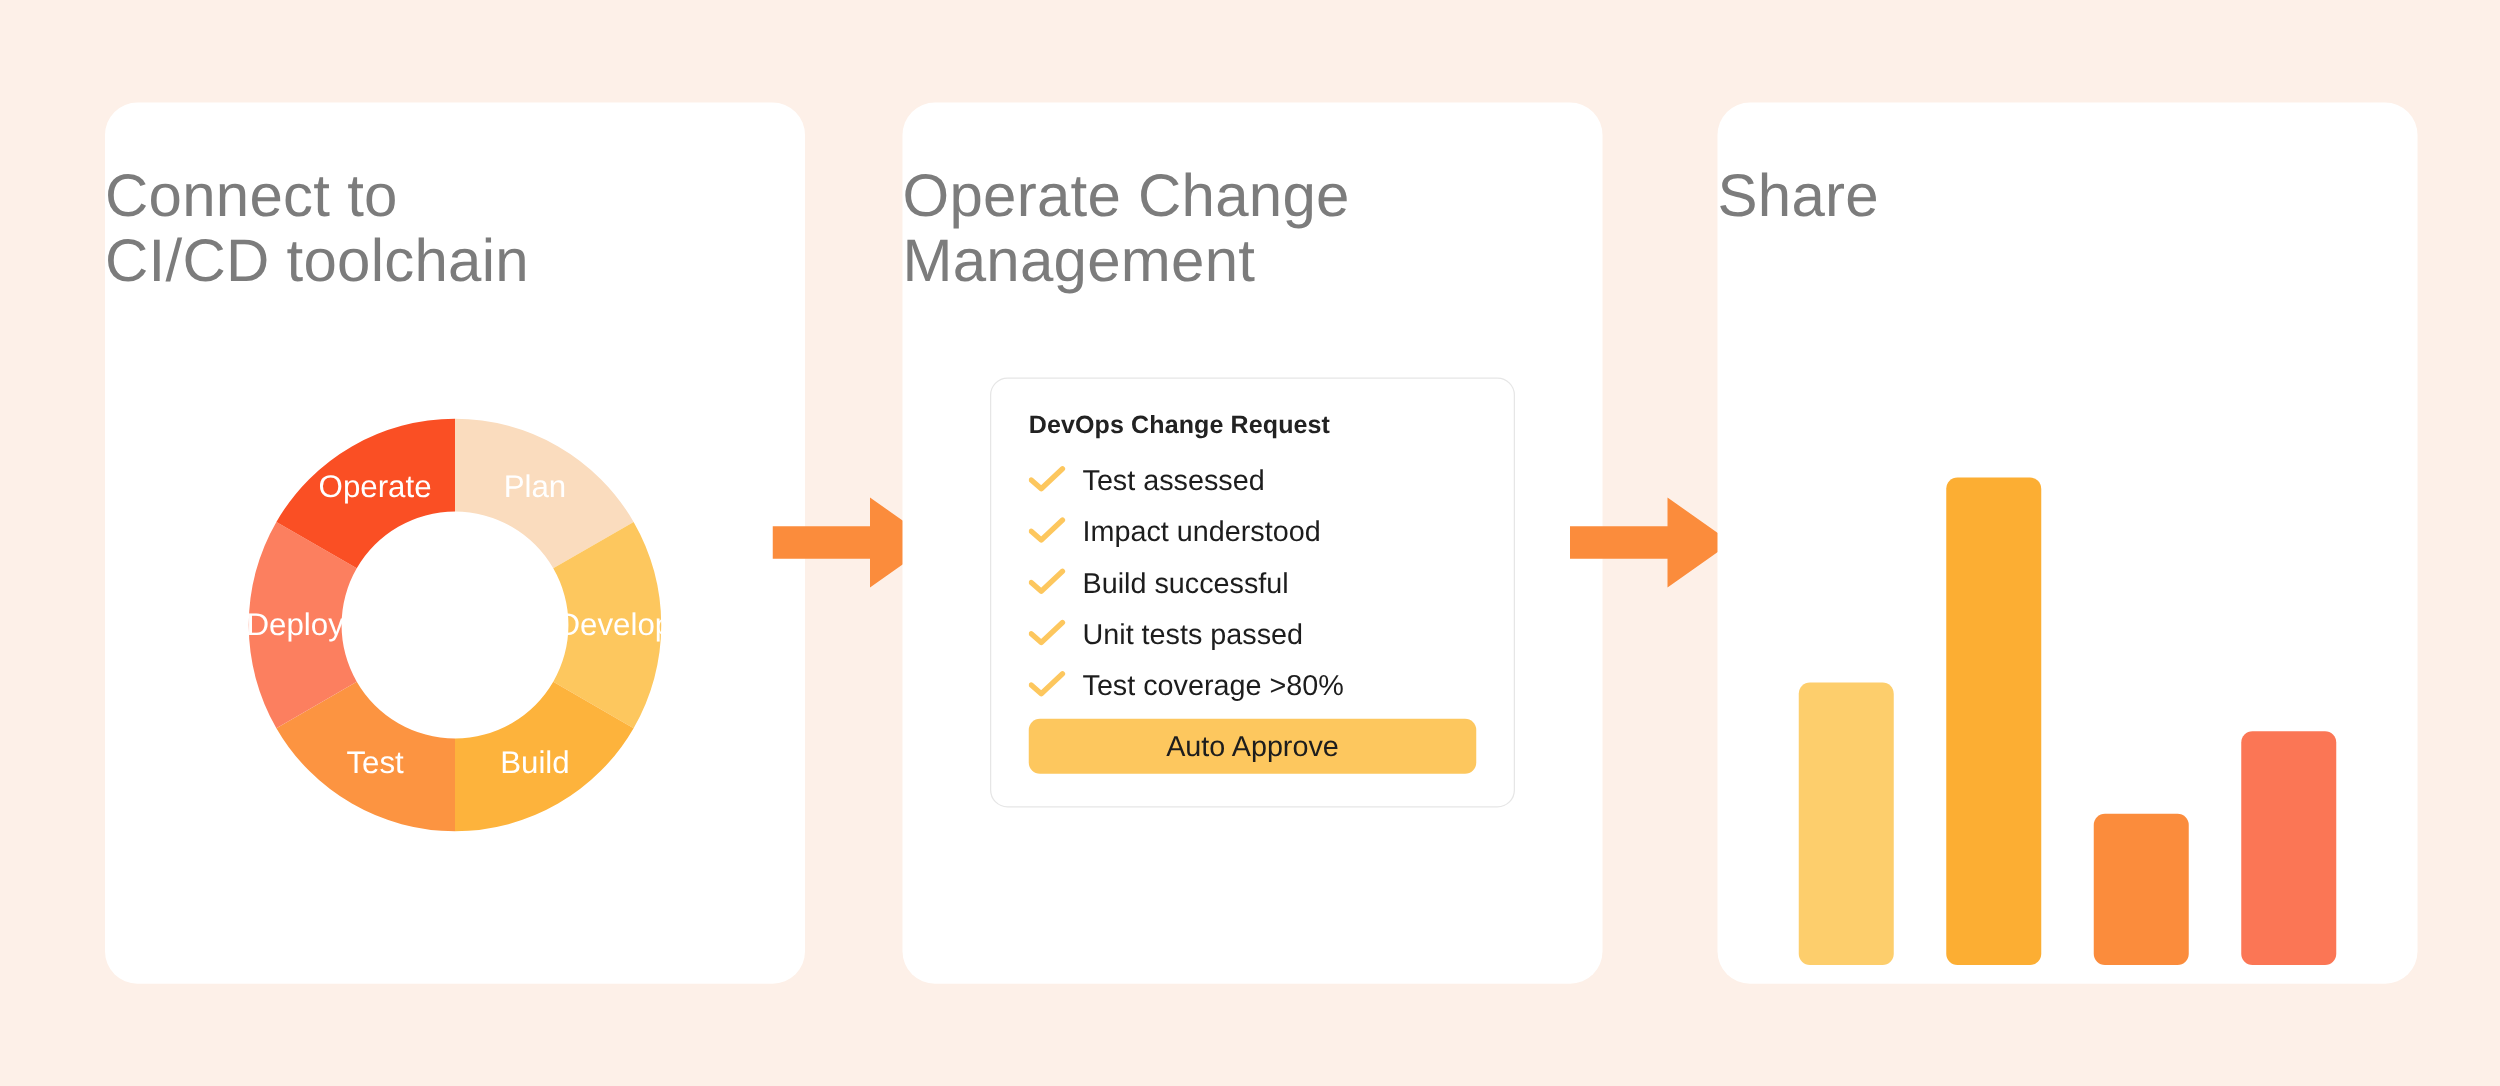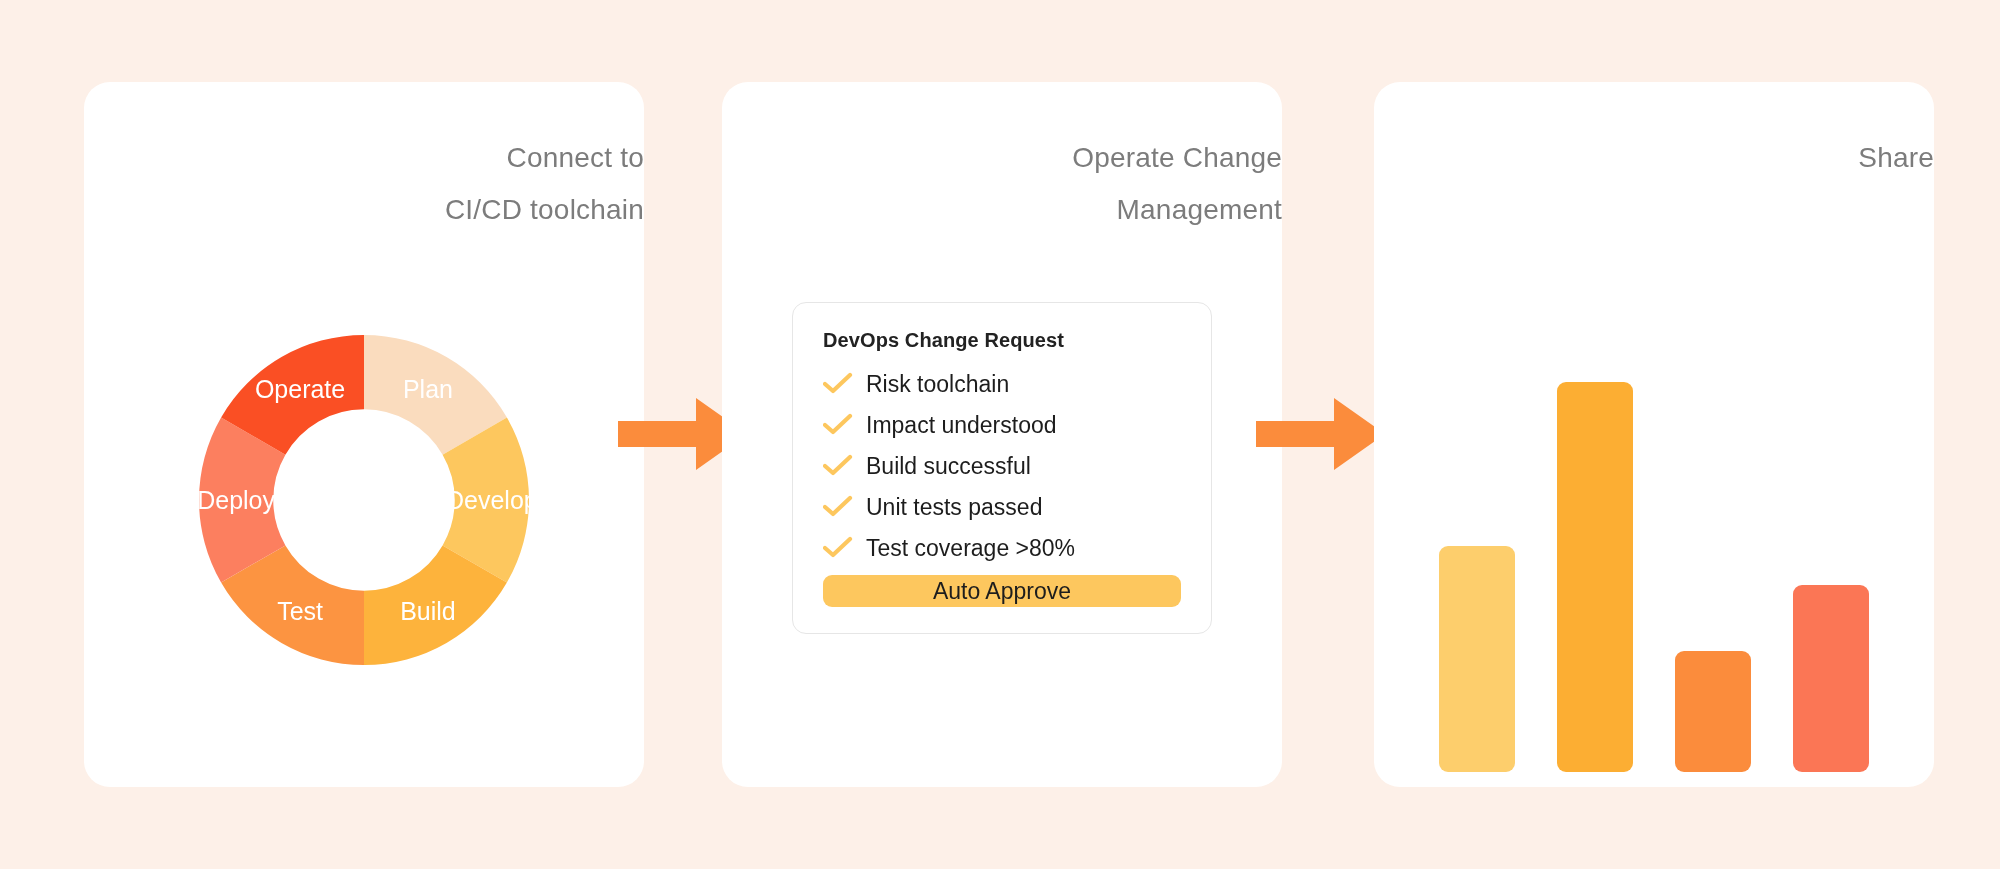--- a/index.html
+++ b/index.html
@@ -32,22 +32,22 @@
   }
   #card-connect { left: 84px; }
   #card-automate { left: 722px; }
   #card-share { left: 1360px; margin-left: 14px; }
 
   .card-title {
     position: absolute;
     top: 50px;
     left: 0;
     width: 100%;
-    text-align: right;
-    font-size: 28px;
+    text-align: left;
+    font-size: 48px;
     line-height: 52px;
     color: #7C7C7C;
     font-weight: 400;
     letter-spacing: 0.2px;
   }
   .card-title .tline { display: block; }
 
   
   .arrow {
     position: absolute;
@@ -110,21 +110,21 @@
   }
   .check-text {
     font-size: 23px;
     color: #1D1D1D;
     line-height: 28px;
     white-space: nowrap;
   }
   .approve-btn {
     margin-top: 12px;
     width: 100%;
-    height: 32px;
+    height: 44px;
     background: #FDC75E;
     border: none;
     border-radius: 9px;
     font-family: "Liberation Sans", sans-serif;
     font-size: 23px;
     color: #1D1D1D;
     cursor: pointer;
     display: flex;
     align-items: center;
     justify-content: center;
@@ -190,21 +190,21 @@
       <span class="tline">Management</span>
     </div>
 
     <div class="check-panel">
       <div class="check-panel-title">DevOps Change Request</div>
       <div id="checklist">
           <div class="check-row">
             <svg class="check-icon" viewBox="0 0 30 24">
               <path d="M2 12 L10 19 L27 3" fill="none" stroke="#FDC75E" stroke-width="4.2" stroke-linecap="round" stroke-linejoin="round"></path>
             </svg>
-            <span class="check-text">Risk toolchain</span>
+            <span class="check-text">Test assessed</span>
           </div>
           <div class="check-row">
             <svg class="check-icon" viewBox="0 0 30 24">
               <path d="M2 12 L10 19 L27 3" fill="none" stroke="#FDC75E" stroke-width="4.2" stroke-linecap="round" stroke-linejoin="round"></path>
             </svg>
             <span class="check-text">Impact understood</span>
           </div>
           <div class="check-row">
             <svg class="check-icon" viewBox="0 0 30 24">
               <path d="M2 12 L10 19 L27 3" fill="none" stroke="#FDC75E" stroke-width="4.2" stroke-linecap="round" stroke-linejoin="round"></path>

